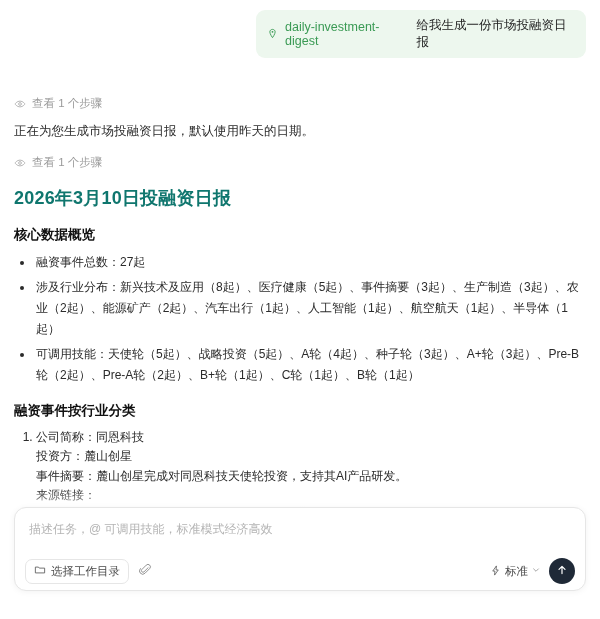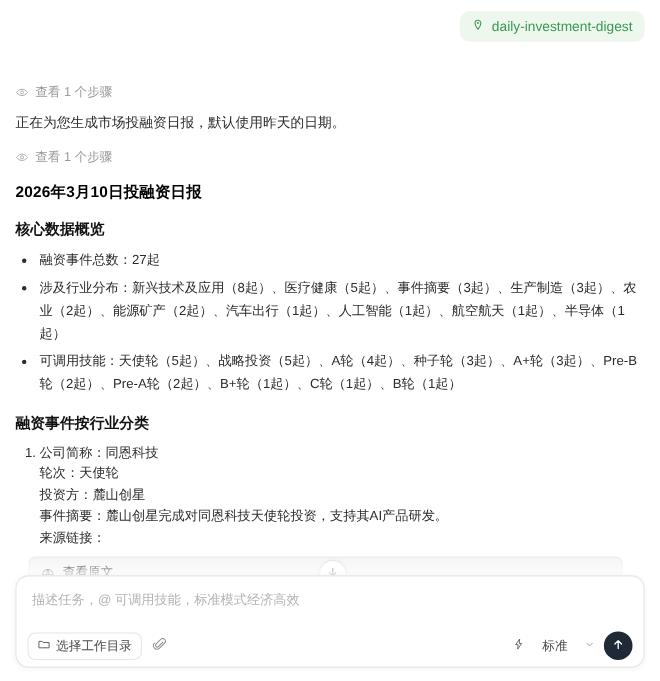--- a/index.html
+++ b/index.html
@@ -71,24 +71,24 @@
   .step-eye svg { display: block; }
 
   .para {
     font-size: 12.5px;
     color: #2b2b2b;
     line-height: 1.6;
     margin: 4px 0 2px 0;
   }
 
   h1.doc-title {
-    font-size: 14px;
+    font-size: 18px;
     font-weight: bold;
     margin: 16px 0 10px 0;
-    color: #000000;
+    color: #0f766e;
     letter-spacing: 0.2px;
   }
   h2.sec-title {
     font-size: 13.5px;
     font-weight: bold;
     margin: 16px 0 8px 0;
     color: #111;
   }
   h3.sub-title {
     font-size: 13px;
@@ -154,21 +154,21 @@
     display: flex;
     align-items: center;
     justify-content: center;
     color: #6b6b6b;
     font-size: 11px;
   }
 
   
   .composer-wrap {
     position: absolute;
-    left: 0; right: 0; bottom: 0;
+    left: 0; right: 0; bottom: 16px;
     padding: 0 14px 12px 14px;
     background: linear-gradient(to bottom, rgba(255,255,255,0.0) 0%, #ffffff 18%);
     padding-top: 16px;
   }
   .composer {
     border: 1px solid #e6e6e6;
     border-radius: 12px;
     background: #fff;
     box-shadow: 0 1px 6px rgba(0,0,0,0.05);
     height: 84px;
@@ -208,21 +208,21 @@
   }
   .composer-right {
     margin-left: auto;
     display: flex;
     align-items: center;
     gap: 9px;
   }
   .mode-sel {
     display: flex;
     align-items: center;
-    gap: 16px;
+    gap: 4px;
     font-size: 11.5px;
     color: #4a4a4a;
   }
   .bolt { color: #5a5a5a; font-size: 11px; }
   .caret { color: #9a9a9a; font-size: 8px; }
   .send-btn {
     width: 26px; height: 26px;
     border-radius: 50%;
     background: #1f2937;
     color: #fff;
@@ -240,20 +240,21 @@
 
   <div class="user-row">
     <div class="user-bubble">
       <span class="tag-icon">
         <svg width="11" height="11" viewBox="0 0 12 12" fill="none">
           <path d="M6 1.5c-1.6 0-2.9 1.2-2.9 2.7C3.1 6.6 6 10.5 6 10.5s2.9-3.9 2.9-6.3C8.9 2.7 7.6 1.5 6 1.5z" stroke="#3a9a54" stroke-width="1"></path>
           <circle cx="6" cy="4.2" r="1" fill="#3a9a54"></circle>
         </svg>
       </span>
       <span class="tag-name">daily-investment-digest</span>
+      <span class="user-text">给我生成一份市场投融资日报</span>
     </div>
   </div>
 
   <div class="conversation hidden-clip">
 
     <div class="step-line">
       <span class="step-eye">
         <svg width="12" height="12" viewBox="0 0 14 14" fill="none">
           <path d="M1.2 7s2.2-3.4 5.8-3.4S12.8 7 12.8 7s-2.2 3.4-5.8 3.4S1.2 7 1.2 7z" stroke="#aaaaaa" stroke-width="1"></path>
           <circle cx="7" cy="7" r="1.6" stroke="#aaaaaa" stroke-width="1"></circle>
@@ -284,23 +285,20 @@
       <li>可调用技能：天使轮（5起）、战略投资（5起）、A轮（4起）、种子轮（3起）、A+轮（3起）、Pre-B轮（2起）、Pre-A轮（2起）、B+轮（1起）、C轮（1起）、B轮（1起）</li>
     </ul>
 
     <h2 class="sec-title">融资事件按行业分类</h2>
 
 
     <ol class="numlist">
       <li>
         <div class="kv">
           <span>公司简称：</span><span>同恩科技</span>
-        </div>
-        <div class="kv">
-          <span>轮次：</span><span>天使轮</span>
         </div>
         <div class="kv">
           <span>投资方：</span><span>麓山创星</span>
         </div>
         <div class="kv">
           <span>事件摘要：</span><span>麓山创星完成对同恩科技天使轮投资，支持其AI产品研发。</span>
         </div>
         <div class="kv">来源链接：</div>
         <div class="link-box">
           <span class="link-globe">

